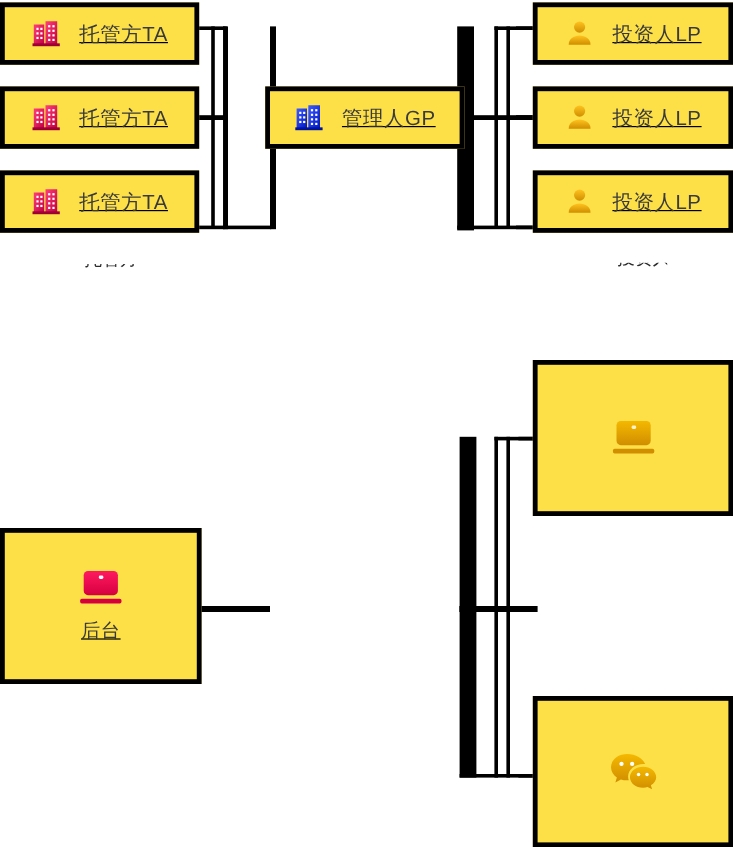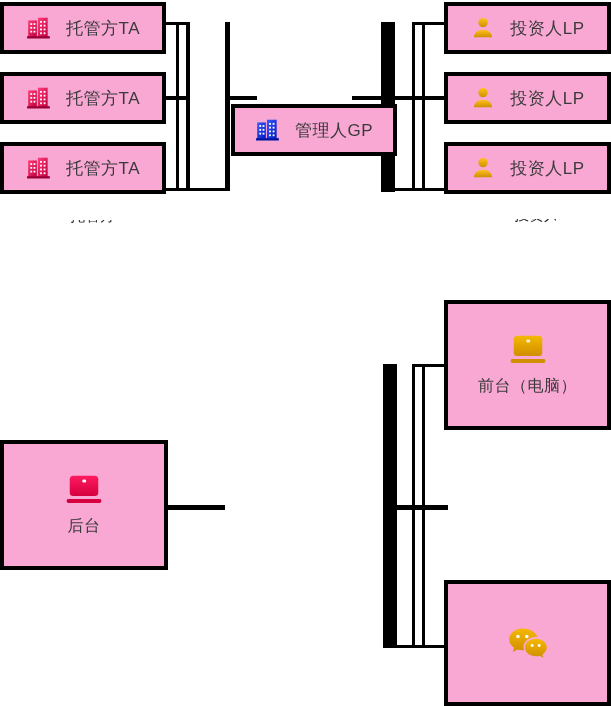--- a/index.html
+++ b/index.html
@@ -14,26 +14,27 @@
     position: relative;
     width: 611px;
     height: 706px;
     background: #ffffff;
     overflow: hidden;
   }
 
   
   .node {
     position: absolute;
-    background: #f9a8d4;
+    background: #fde047;
     border: 4px solid #000000;
     box-sizing: border-box;
     display: flex;
     align-items: center;
     justify-content: center;
+    text-decoration: underline;
   }
   .node.row {
     flex-direction: row;
     gap: 14px;
   }
   .node.col {
     flex-direction: column;
     gap: 10px;
   }
   .node-label {
@@ -184,21 +185,21 @@
           <rect x="13" y="12.5" width="1.7" height="1.7"></rect>
             <rect x="16.3" y="12.5" width="1.7" height="1.7"></rect>
           <rect x="13" y="16" width="1.7" height="1.7"></rect>
             <rect x="16.3" y="16" width="1.7" height="1.7"></rect>
         </g>
       </svg>
     </span>
     <span class="node-label">托管方TA</span>
   </div>
 
-  <div class="node row" style="left:231px; top:72px; width:166px; height:52px;margin-top:32px;">
+  <div class="node row" style="left:221px; top:72px; width:166px; height:52px;">
     <span class="icon">
       <svg width="26" height="26" viewBox="0 0 24 24" aria-hidden="true">
         <defs>
             <linearGradient id="gBldB" x1="0" y1="0" x2="1" y2="1">
           <stop offset="0" stop-color="#3D5BFF"></stop>
               <stop offset="1" stop-color="#0018C4"></stop>
         </linearGradient>
           </defs>
         <rect x="2" y="5" width="8" height="15" fill="url(#gBldB)"></rect>
         <rect x="11" y="2.5" width="9" height="17.5" fill="url(#gBldB)"></rect>
@@ -308,21 +309,20 @@
             <linearGradient id="gLapG" x1="0" y1="0" x2="0" y2="1">
           <stop offset="0" stop-color="#F5B800"></stop>
               <stop offset="1" stop-color="#D08E00"></stop>
         </linearGradient>
           </defs>
         <rect x="4" y="1" width="24" height="17" rx="3" fill="url(#gLapG)"></rect>
         <rect x="14.6" y="4.2" width="3.2" height="2.4" rx="1" fill="#FFF3CC"></rect>
         <rect x="1.5" y="20.5" width="29" height="3.4" rx="1.2" fill="#D08E00"></rect>
       </svg>
     </span>
-    <span class="node-label">前台（电脑）</span>
   </div>
 
 
   <div class="node col" style="left:444px; top:580px; width:167px; height:126px;">
     <span class="icon">
       <svg width="42" height="34" viewBox="0 0 34 28" aria-hidden="true">
         <defs>
             <linearGradient id="gWx" x1="0" y1="0" x2="0" y2="1">
           <stop offset="0" stop-color="#F5B800"></stop>
               <stop offset="1" stop-color="#D08E00"></stop>

